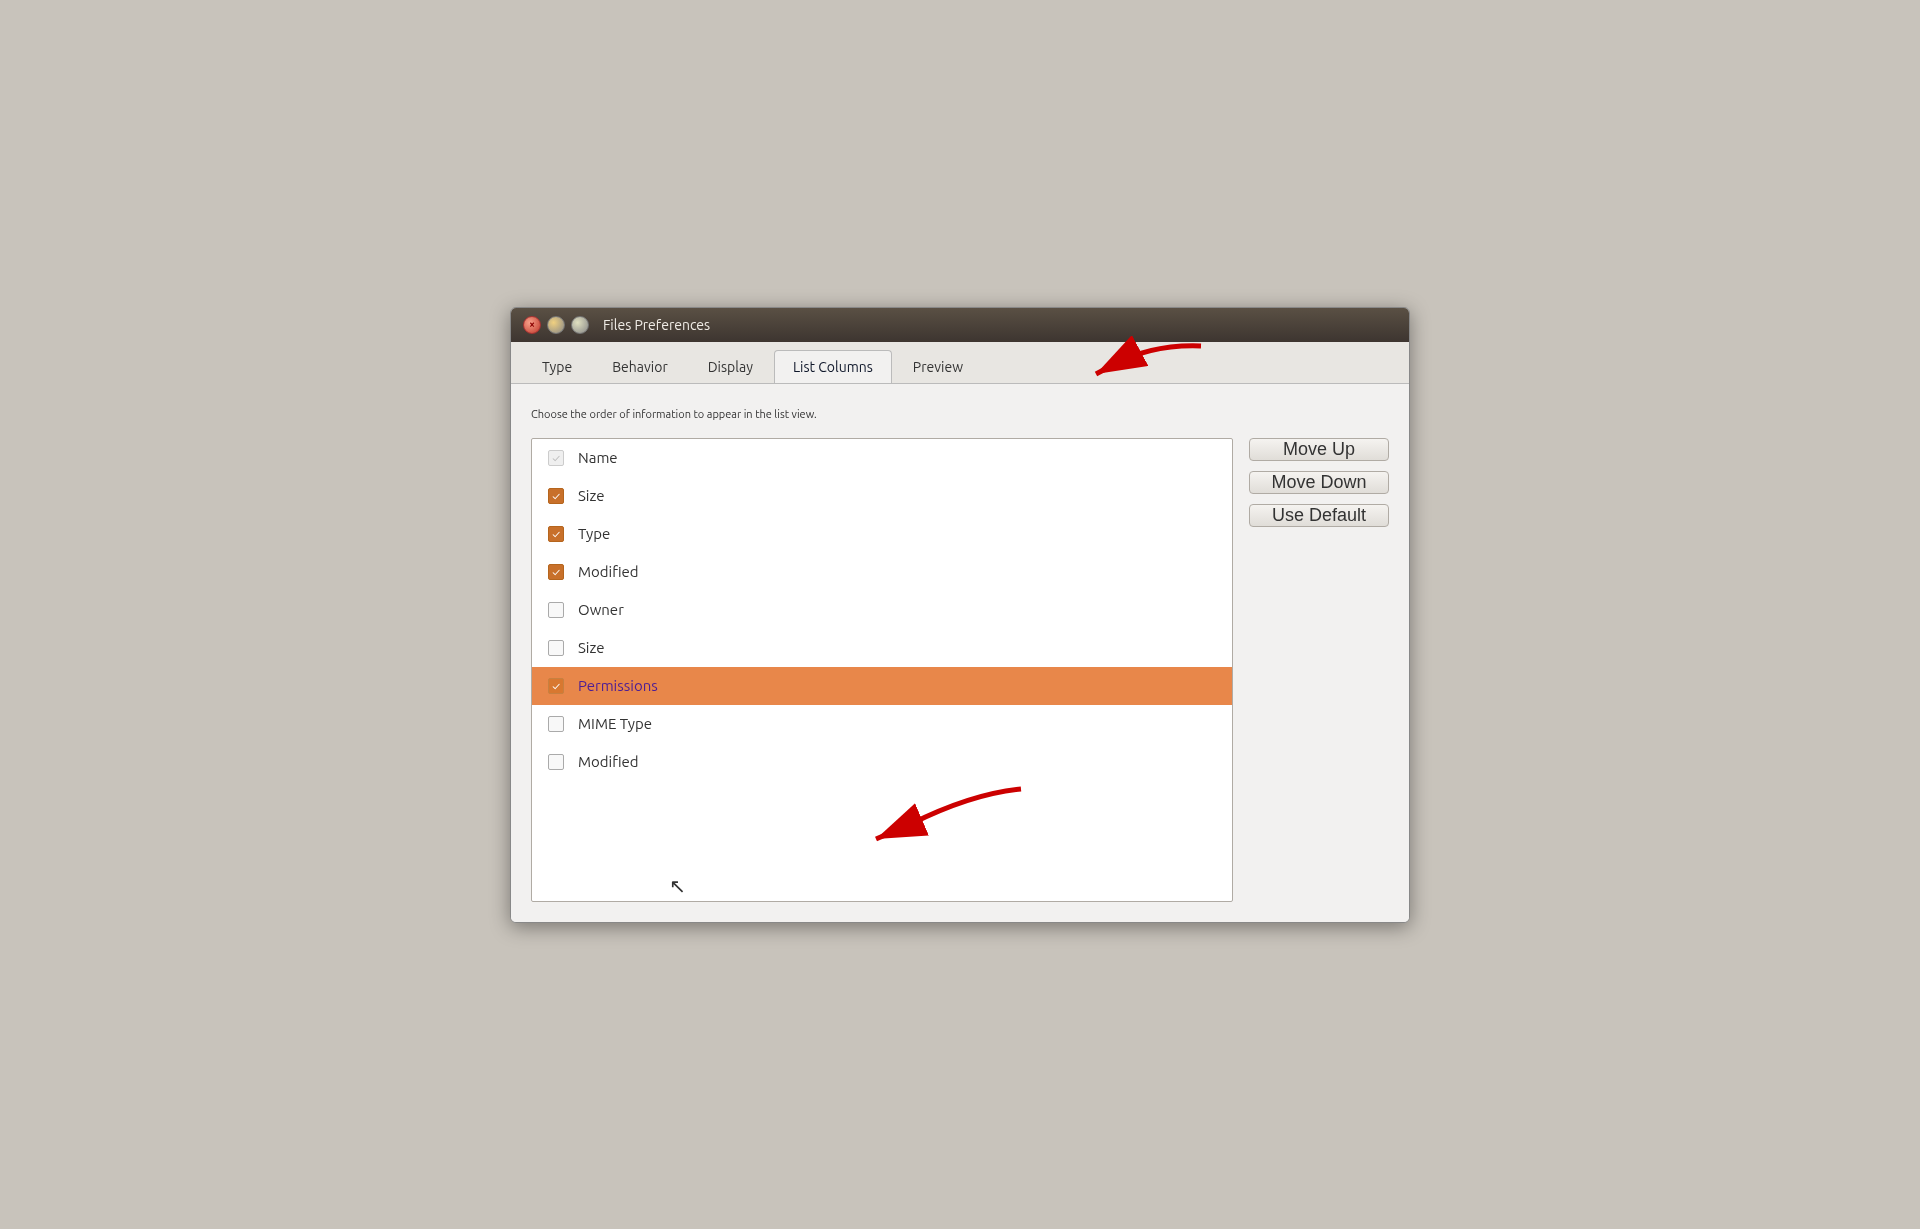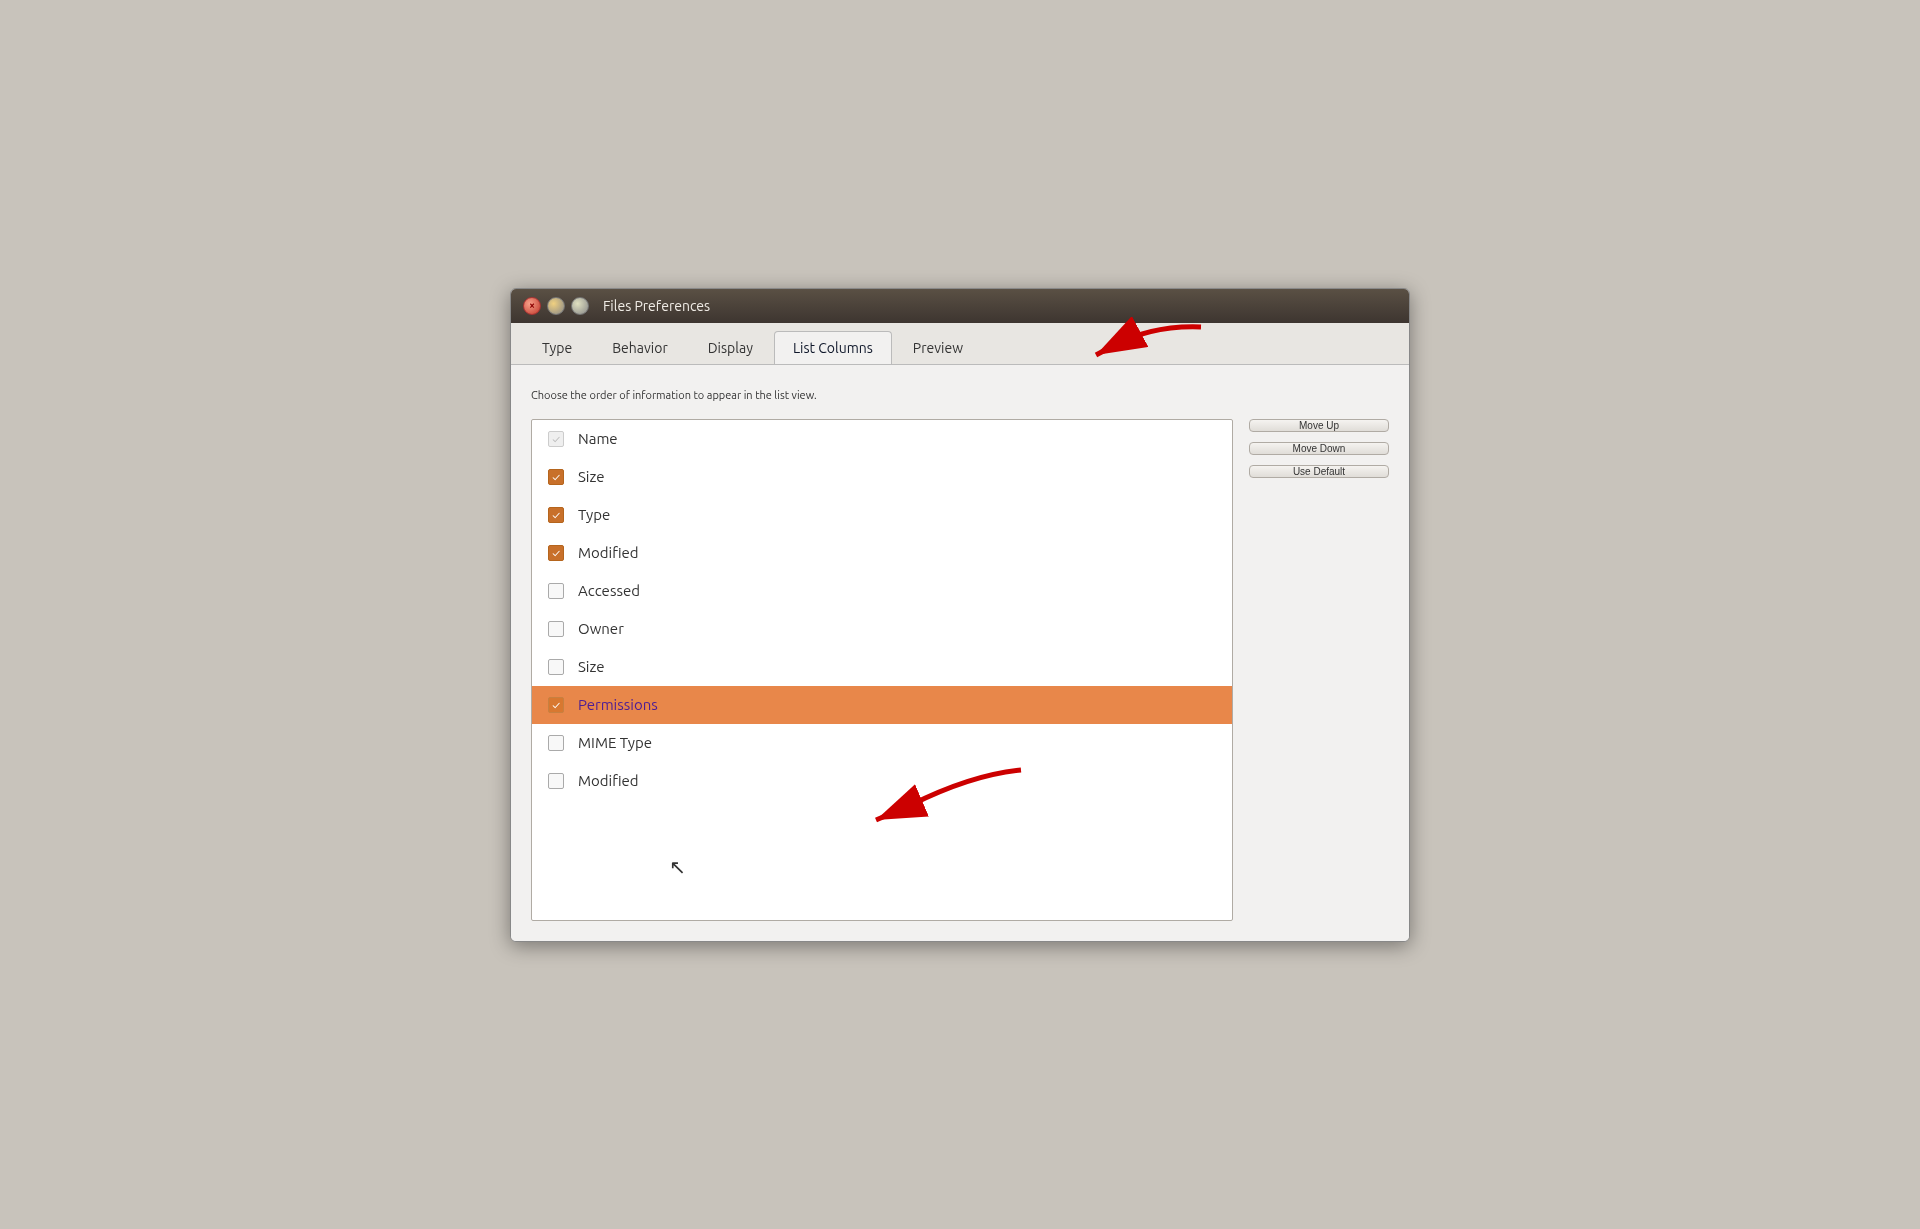--- a/index.html
+++ b/index.html
@@ -222,21 +222,21 @@
       flex-direction: column;
       gap: 10px;
       min-width: 140px;
     }
 
     .action-button {
       padding: 0 16px;
       background: linear-gradient(to bottom, #f5f3f0, #e0ddd8);
       border: 1px solid #b0aba4;
       border-radius: 4px;
-      font-size: 10px;
+      font-size: 18px;
       color: #333;
       cursor: pointer;
       white-space: nowrap;
     }
 
     .empty-space {
       height: 120px;
     }
   </style>
 </head>
@@ -298,26 +298,20 @@
           <span class="item-label">Type</span>
         </div>
 
         <div class="list-item">
           <div class="checkbox-wrapper">
             <div class="checkbox-checked">✓</div>
           </div>
           <span class="item-label">Modified</span>
         </div>
 
-        <div class="list-item">
-          <div class="checkbox-wrapper">
-            <div class="checkbox-unchecked"></div>
-          </div>
-          <span class="item-label">Accessed</span>
-        </div>
 
         <div class="list-item">
           <div class="checkbox-wrapper">
             <div class="checkbox-unchecked"></div>
           </div>
           <span class="item-label">Owner</span>
         </div>
 
         <div class="list-item">
           <div class="checkbox-wrapper">

